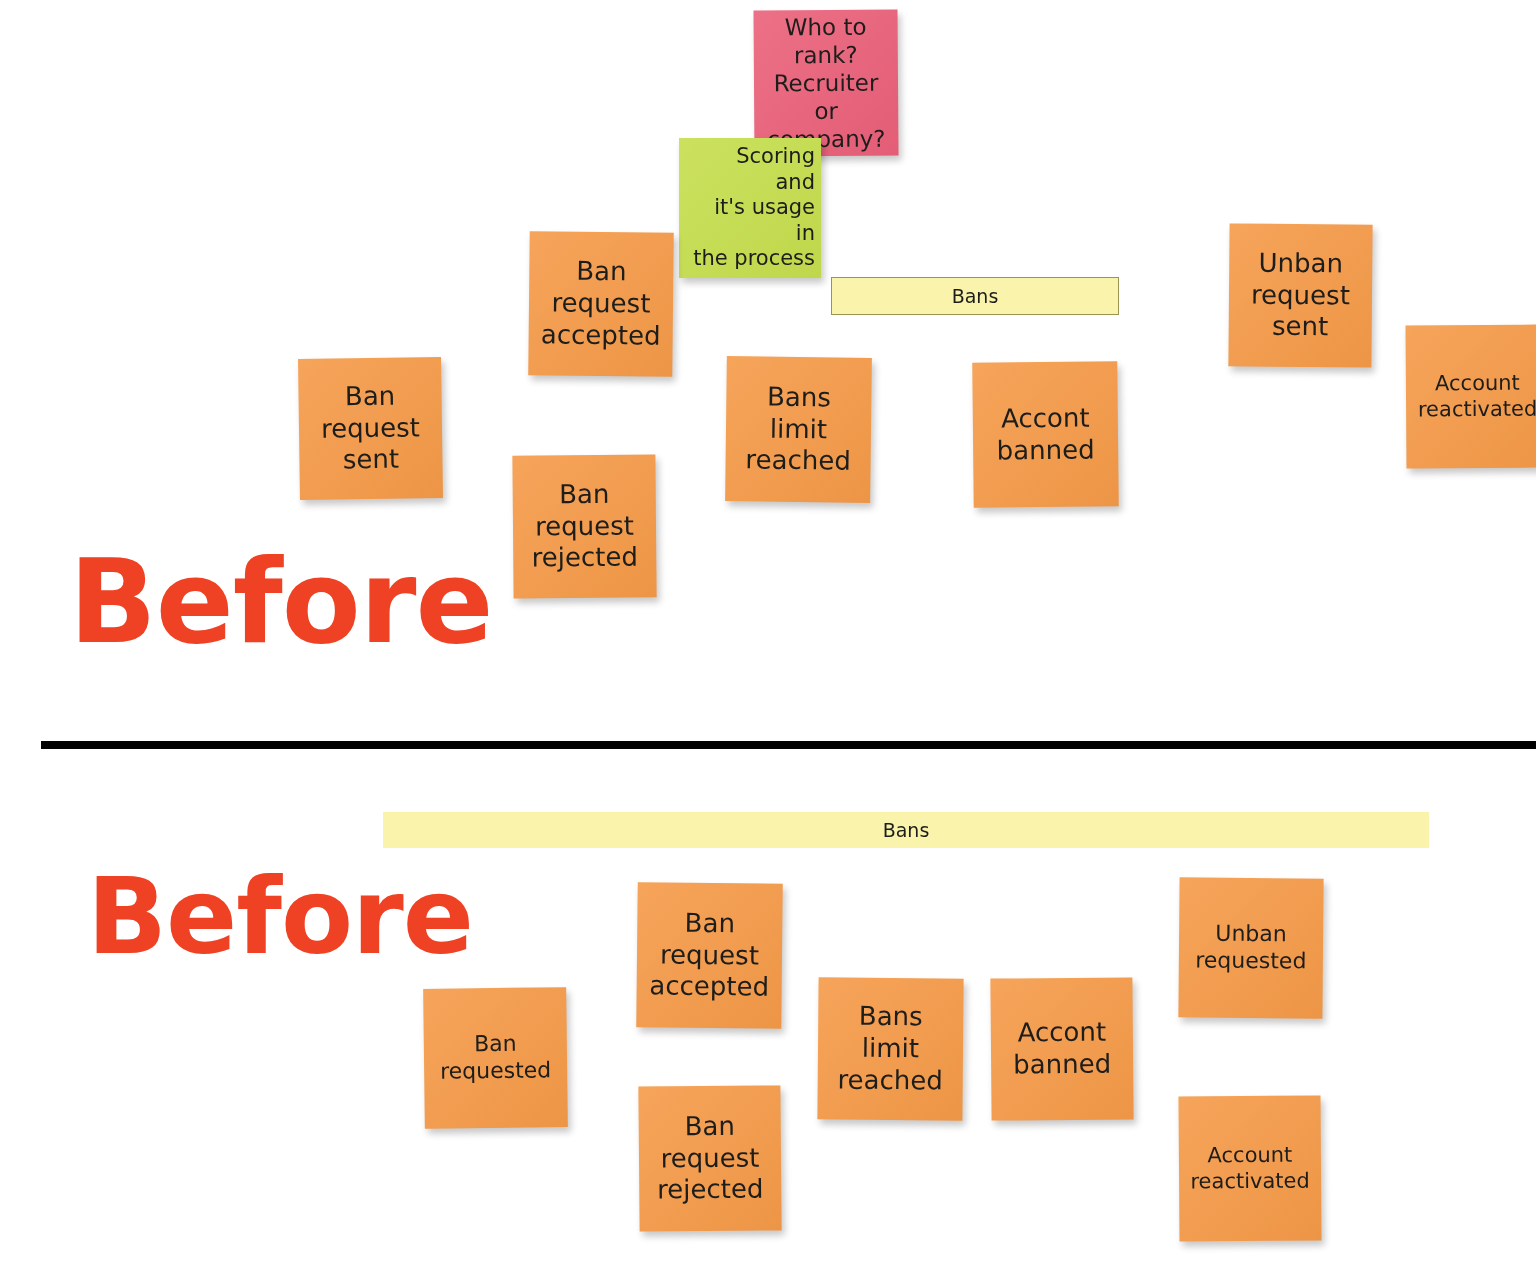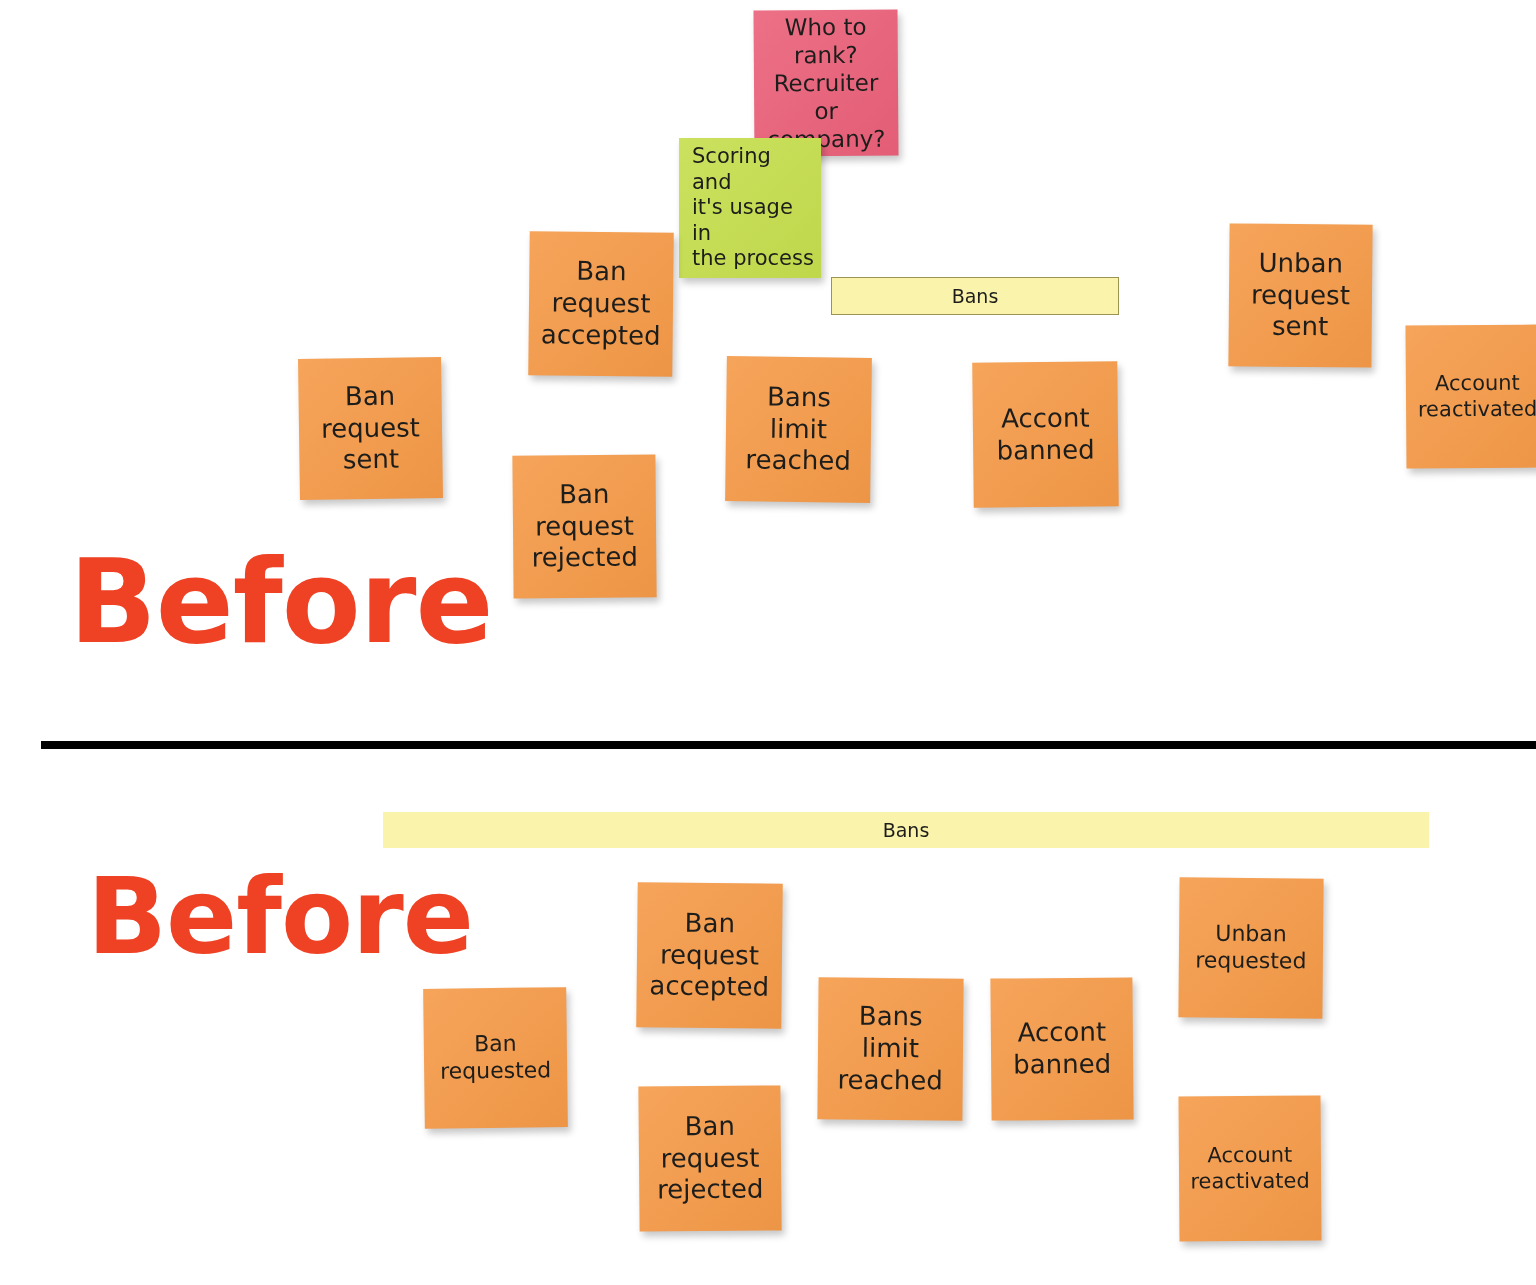--- a/index.html
+++ b/index.html
@@ -55,21 +55,21 @@
     box-shadow: 3px 5px 7px rgba(0,0,0,0.22);
     background-image: linear-gradient(135deg, rgba(255,255,255,0.10), rgba(0,0,0,0.03));
     white-space: pre-line;
   }
   .note.orange { background-color: #f59a48; }
   .note.pink   { background-color: #ea6079; }
   .note.green  { background-color: #c5de4d; }
 
   .note.align-left {
     justify-content: flex-start;
-    text-align: left;
+    text-align: right;
     padding-left: 13px;
   }
 
   
   .lane {
     position: absolute;
     box-sizing: border-box;
     background: #faf3ab;
     display: flex;
     align-items: center;

